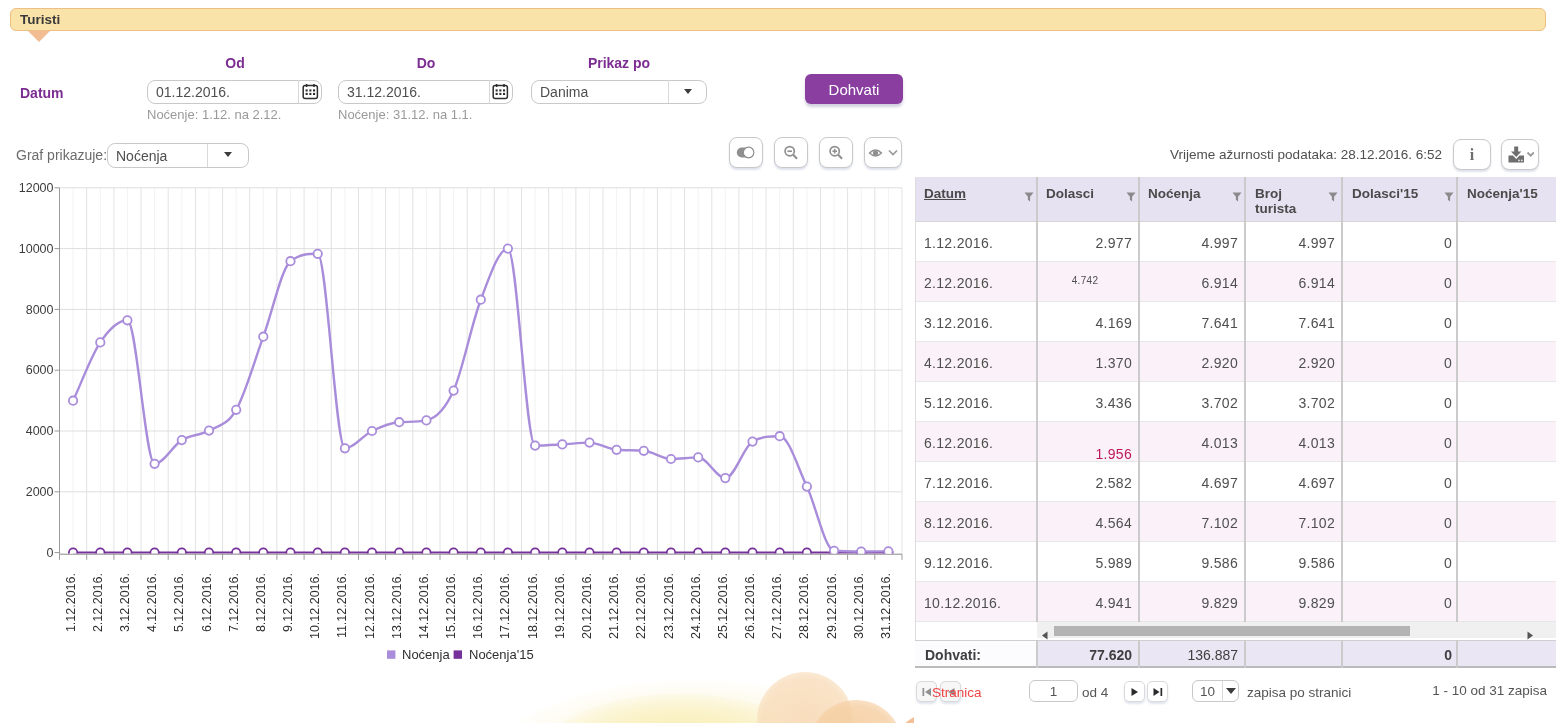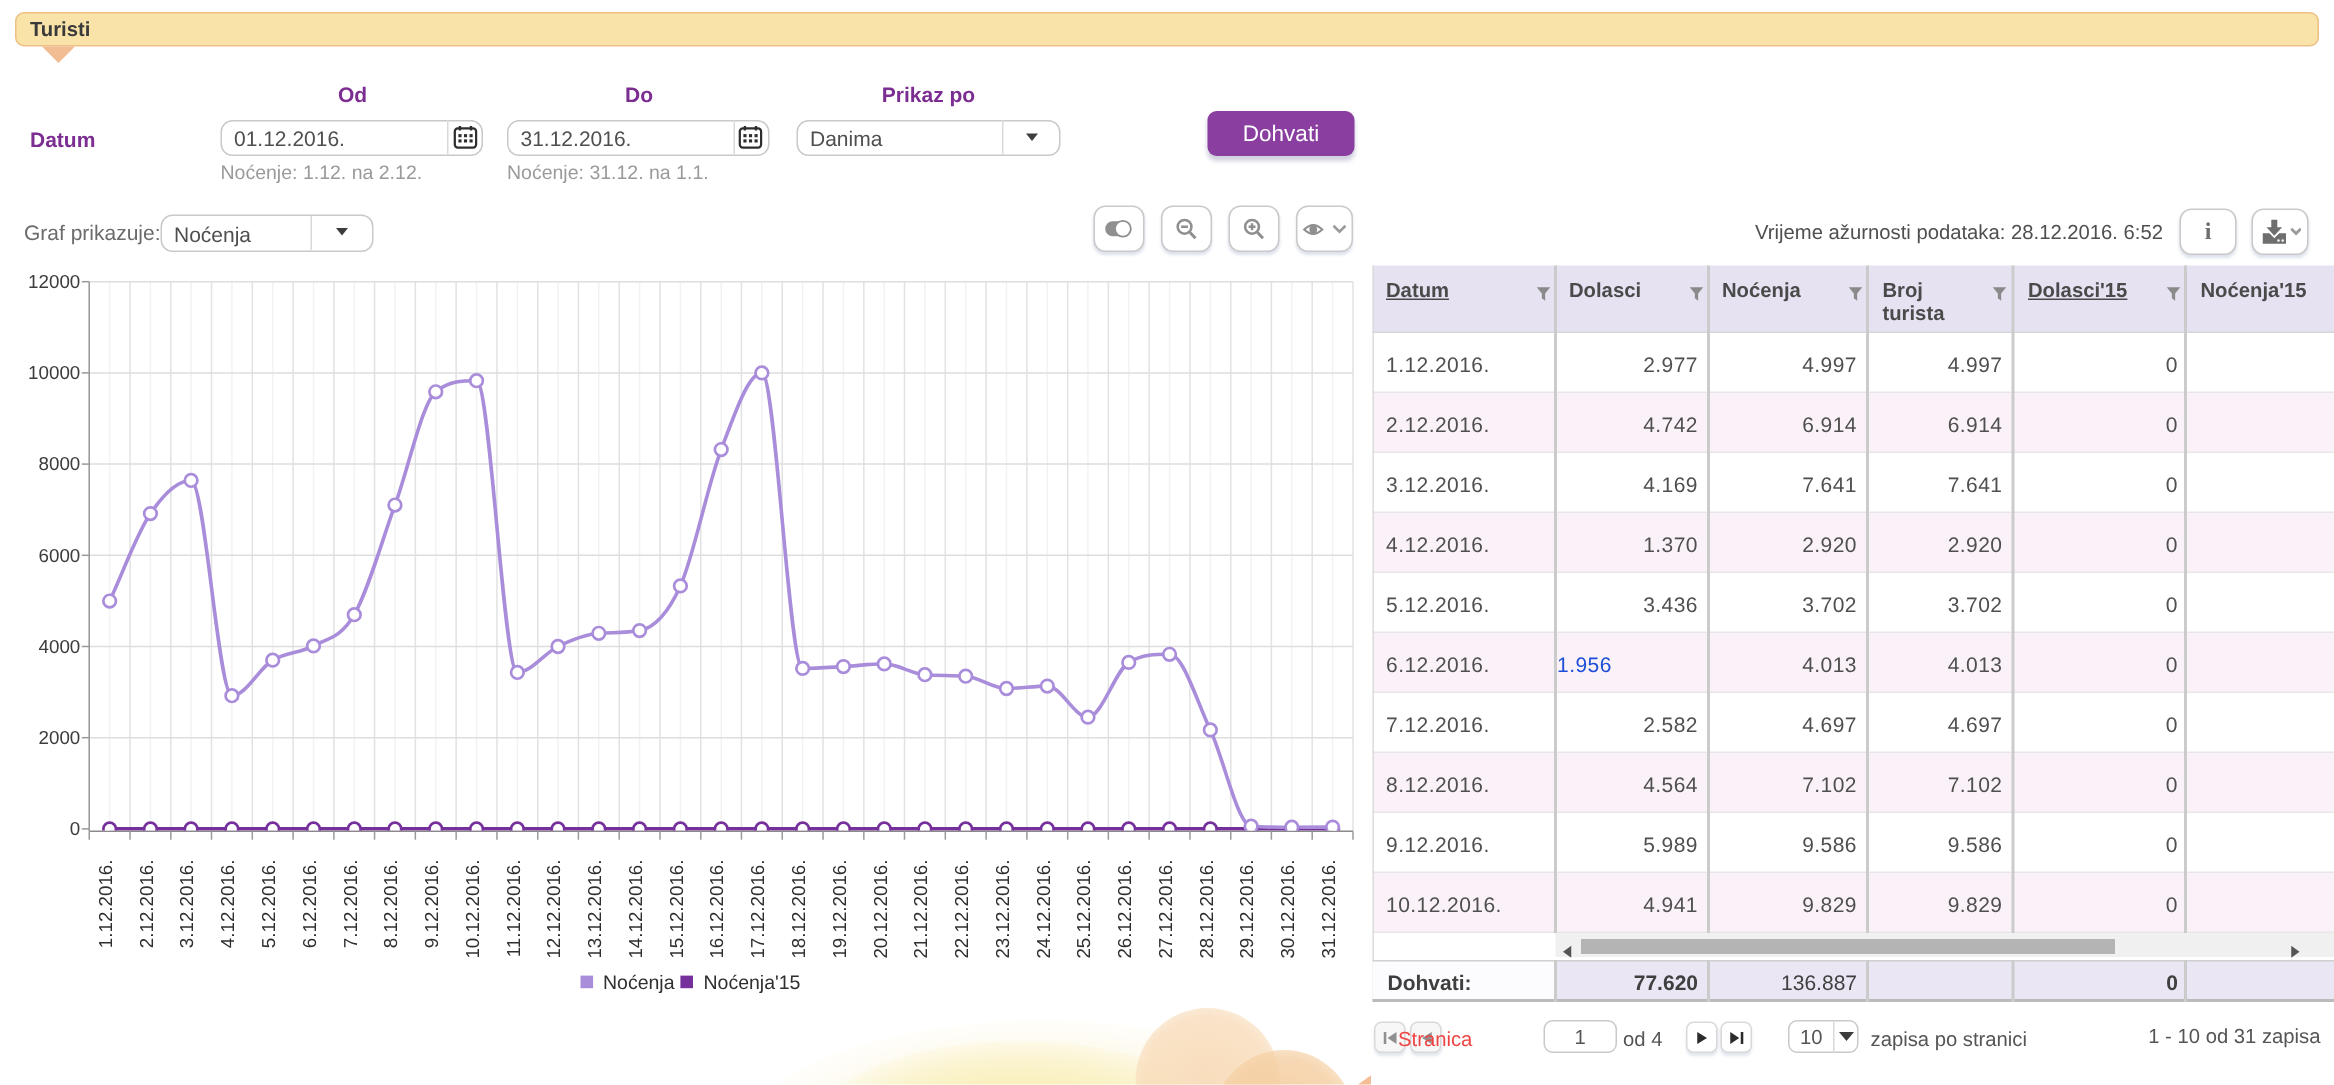--- a/index.html
+++ b/index.html
@@ -349,52 +349,52 @@
       <path d="M0.5 0.5 h9 l-3.4 4.2 v4.8 l-2.2 -1.7 v-3.1 z" fill="#8a8a8a"></path>
     </svg></div>
 <div class="a" style="left:1148px;top:186px;font-size:13.5px;font-weight:bold;color:#4a4a4a;line-height:15px;">Noćenja</div>
 <div class="a" style="left:1232px;top:188px"><svg width="10" height="10" viewBox="0 0 10 10">
       <path d="M0.5 0.5 h9 l-3.4 4.2 v4.8 l-2.2 -1.7 v-3.1 z" fill="#8a8a8a"></path>
     </svg></div>
 <div class="a" style="left:1255px;top:186px;font-size:13.5px;font-weight:bold;color:#4a4a4a;line-height:15px;">Broj<br>turista</div>
 <div class="a" style="left:1328px;top:188px"><svg width="10" height="10" viewBox="0 0 10 10">
       <path d="M0.5 0.5 h9 l-3.4 4.2 v4.8 l-2.2 -1.7 v-3.1 z" fill="#8a8a8a"></path>
     </svg></div>
-<div class="a" style="left:1352px;top:186px;font-size:13.5px;font-weight:bold;color:#4a4a4a;line-height:15px;text-decoration:underline;">Dolasci'15</div>
+<div class="a" style="left:1352px;top:186px;font-size:13.5px;font-weight:bold;color:#4a4a4a;line-height:15px;">Dolasci'15</div>
 <div class="a" style="left:1444px;top:188px"><svg width="10" height="10" viewBox="0 0 10 10">
       <path d="M0.5 0.5 h9 l-3.4 4.2 v4.8 l-2.2 -1.7 v-3.1 z" fill="#8a8a8a"></path>
     </svg></div>
 <div class="a" style="left:1467px;top:186px;font-size:13.5px;font-weight:bold;color:#4a4a4a;line-height:15px;">Noćenja'15</div>
 <div class="a" style="left:924px;top:235px;font-size:14px;color:#4f4f4f;letter-spacing:0.3px">1.12.2016.</div>
 <div class="a" style="left:1038px;top:235px;width:94px;text-align:right;font-size:14px;color:#4f4f4f;letter-spacing:0.3px">2.977</div>
 <div class="a" style="left:1140px;top:235px;width:98px;text-align:right;font-size:14px;color:#4f4f4f;letter-spacing:0.3px">4.997</div>
 <div class="a" style="left:1247px;top:235px;width:88px;text-align:right;font-size:14px;color:#4f4f4f;letter-spacing:0.3px">4.997</div>
 <div class="a" style="left:1344px;top:235px;width:108px;text-align:right;font-size:14px;color:#4f4f4f;letter-spacing:0.3px">0</div>
 <div class="a" style="left:924px;top:275px;font-size:14px;color:#4f4f4f;letter-spacing:0.3px">2.12.2016.</div>
-<div class="a" style="left:1038px;top:275px;width:94px;text-align:right;font-size:14px;color:#4f4f4f;letter-spacing:0.3px">4.742</div>
+<div class="a" style="left:1038px;top:275px;width:94px;text-align:center;font-size:10px;color:#4f4f4f;letter-spacing:0.3px">4.742</div>
 <div class="a" style="left:1140px;top:275px;width:98px;text-align:right;font-size:14px;color:#4f4f4f;letter-spacing:0.3px">6.914</div>
 <div class="a" style="left:1247px;top:275px;width:88px;text-align:right;font-size:14px;color:#4f4f4f;letter-spacing:0.3px">6.914</div>
 <div class="a" style="left:1344px;top:275px;width:108px;text-align:right;font-size:14px;color:#4f4f4f;letter-spacing:0.3px">0</div>
 <div class="a" style="left:924px;top:315px;font-size:14px;color:#4f4f4f;letter-spacing:0.3px">3.12.2016.</div>
 <div class="a" style="left:1038px;top:315px;width:94px;text-align:right;font-size:14px;color:#4f4f4f;letter-spacing:0.3px">4.169</div>
 <div class="a" style="left:1140px;top:315px;width:98px;text-align:right;font-size:14px;color:#4f4f4f;letter-spacing:0.3px">7.641</div>
 <div class="a" style="left:1247px;top:315px;width:88px;text-align:right;font-size:14px;color:#4f4f4f;letter-spacing:0.3px">7.641</div>
 <div class="a" style="left:1344px;top:315px;width:108px;text-align:right;font-size:14px;color:#4f4f4f;letter-spacing:0.3px">0</div>
 <div class="a" style="left:924px;top:355px;font-size:14px;color:#4f4f4f;letter-spacing:0.3px">4.12.2016.</div>
 <div class="a" style="left:1038px;top:355px;width:94px;text-align:right;font-size:14px;color:#4f4f4f;letter-spacing:0.3px">1.370</div>
 <div class="a" style="left:1140px;top:355px;width:98px;text-align:right;font-size:14px;color:#4f4f4f;letter-spacing:0.3px">2.920</div>
 <div class="a" style="left:1247px;top:355px;width:88px;text-align:right;font-size:14px;color:#4f4f4f;letter-spacing:0.3px">2.920</div>
 <div class="a" style="left:1344px;top:355px;width:108px;text-align:right;font-size:14px;color:#4f4f4f;letter-spacing:0.3px">0</div>
 <div class="a" style="left:924px;top:395px;font-size:14px;color:#4f4f4f;letter-spacing:0.3px">5.12.2016.</div>
 <div class="a" style="left:1038px;top:395px;width:94px;text-align:right;font-size:14px;color:#4f4f4f;letter-spacing:0.3px">3.436</div>
 <div class="a" style="left:1140px;top:395px;width:98px;text-align:right;font-size:14px;color:#4f4f4f;letter-spacing:0.3px">3.702</div>
 <div class="a" style="left:1247px;top:395px;width:88px;text-align:right;font-size:14px;color:#4f4f4f;letter-spacing:0.3px">3.702</div>
 <div class="a" style="left:1344px;top:395px;width:108px;text-align:right;font-size:14px;color:#4f4f4f;letter-spacing:0.3px">0</div>
 <div class="a" style="left:924px;top:435px;font-size:14px;color:#4f4f4f;letter-spacing:0.3px">6.12.2016.</div>
-<div class="a" style="left:1038px;top:435px;width:94px;text-align:left;font-size:14px;color:#1d4ed8;letter-spacing:0.3px">1.956</div>
+<div class="a" style="left:1038px;top:446px;width:94px;text-align:right;font-size:14px;color:#be185d;letter-spacing:0.3px">1.956</div>
 <div class="a" style="left:1140px;top:435px;width:98px;text-align:right;font-size:14px;color:#4f4f4f;letter-spacing:0.3px">4.013</div>
 <div class="a" style="left:1247px;top:435px;width:88px;text-align:right;font-size:14px;color:#4f4f4f;letter-spacing:0.3px">4.013</div>
 <div class="a" style="left:1344px;top:435px;width:108px;text-align:right;font-size:14px;color:#4f4f4f;letter-spacing:0.3px">0</div>
 <div class="a" style="left:924px;top:475px;font-size:14px;color:#4f4f4f;letter-spacing:0.3px">7.12.2016.</div>
 <div class="a" style="left:1038px;top:475px;width:94px;text-align:right;font-size:14px;color:#4f4f4f;letter-spacing:0.3px">2.582</div>
 <div class="a" style="left:1140px;top:475px;width:98px;text-align:right;font-size:14px;color:#4f4f4f;letter-spacing:0.3px">4.697</div>
 <div class="a" style="left:1247px;top:475px;width:88px;text-align:right;font-size:14px;color:#4f4f4f;letter-spacing:0.3px">4.697</div>
 <div class="a" style="left:1344px;top:475px;width:108px;text-align:right;font-size:14px;color:#4f4f4f;letter-spacing:0.3px">0</div>
 <div class="a" style="left:924px;top:515px;font-size:14px;color:#4f4f4f;letter-spacing:0.3px">8.12.2016.</div>
 <div class="a" style="left:1038px;top:515px;width:94px;text-align:right;font-size:14px;color:#4f4f4f;letter-spacing:0.3px">4.564</div>

